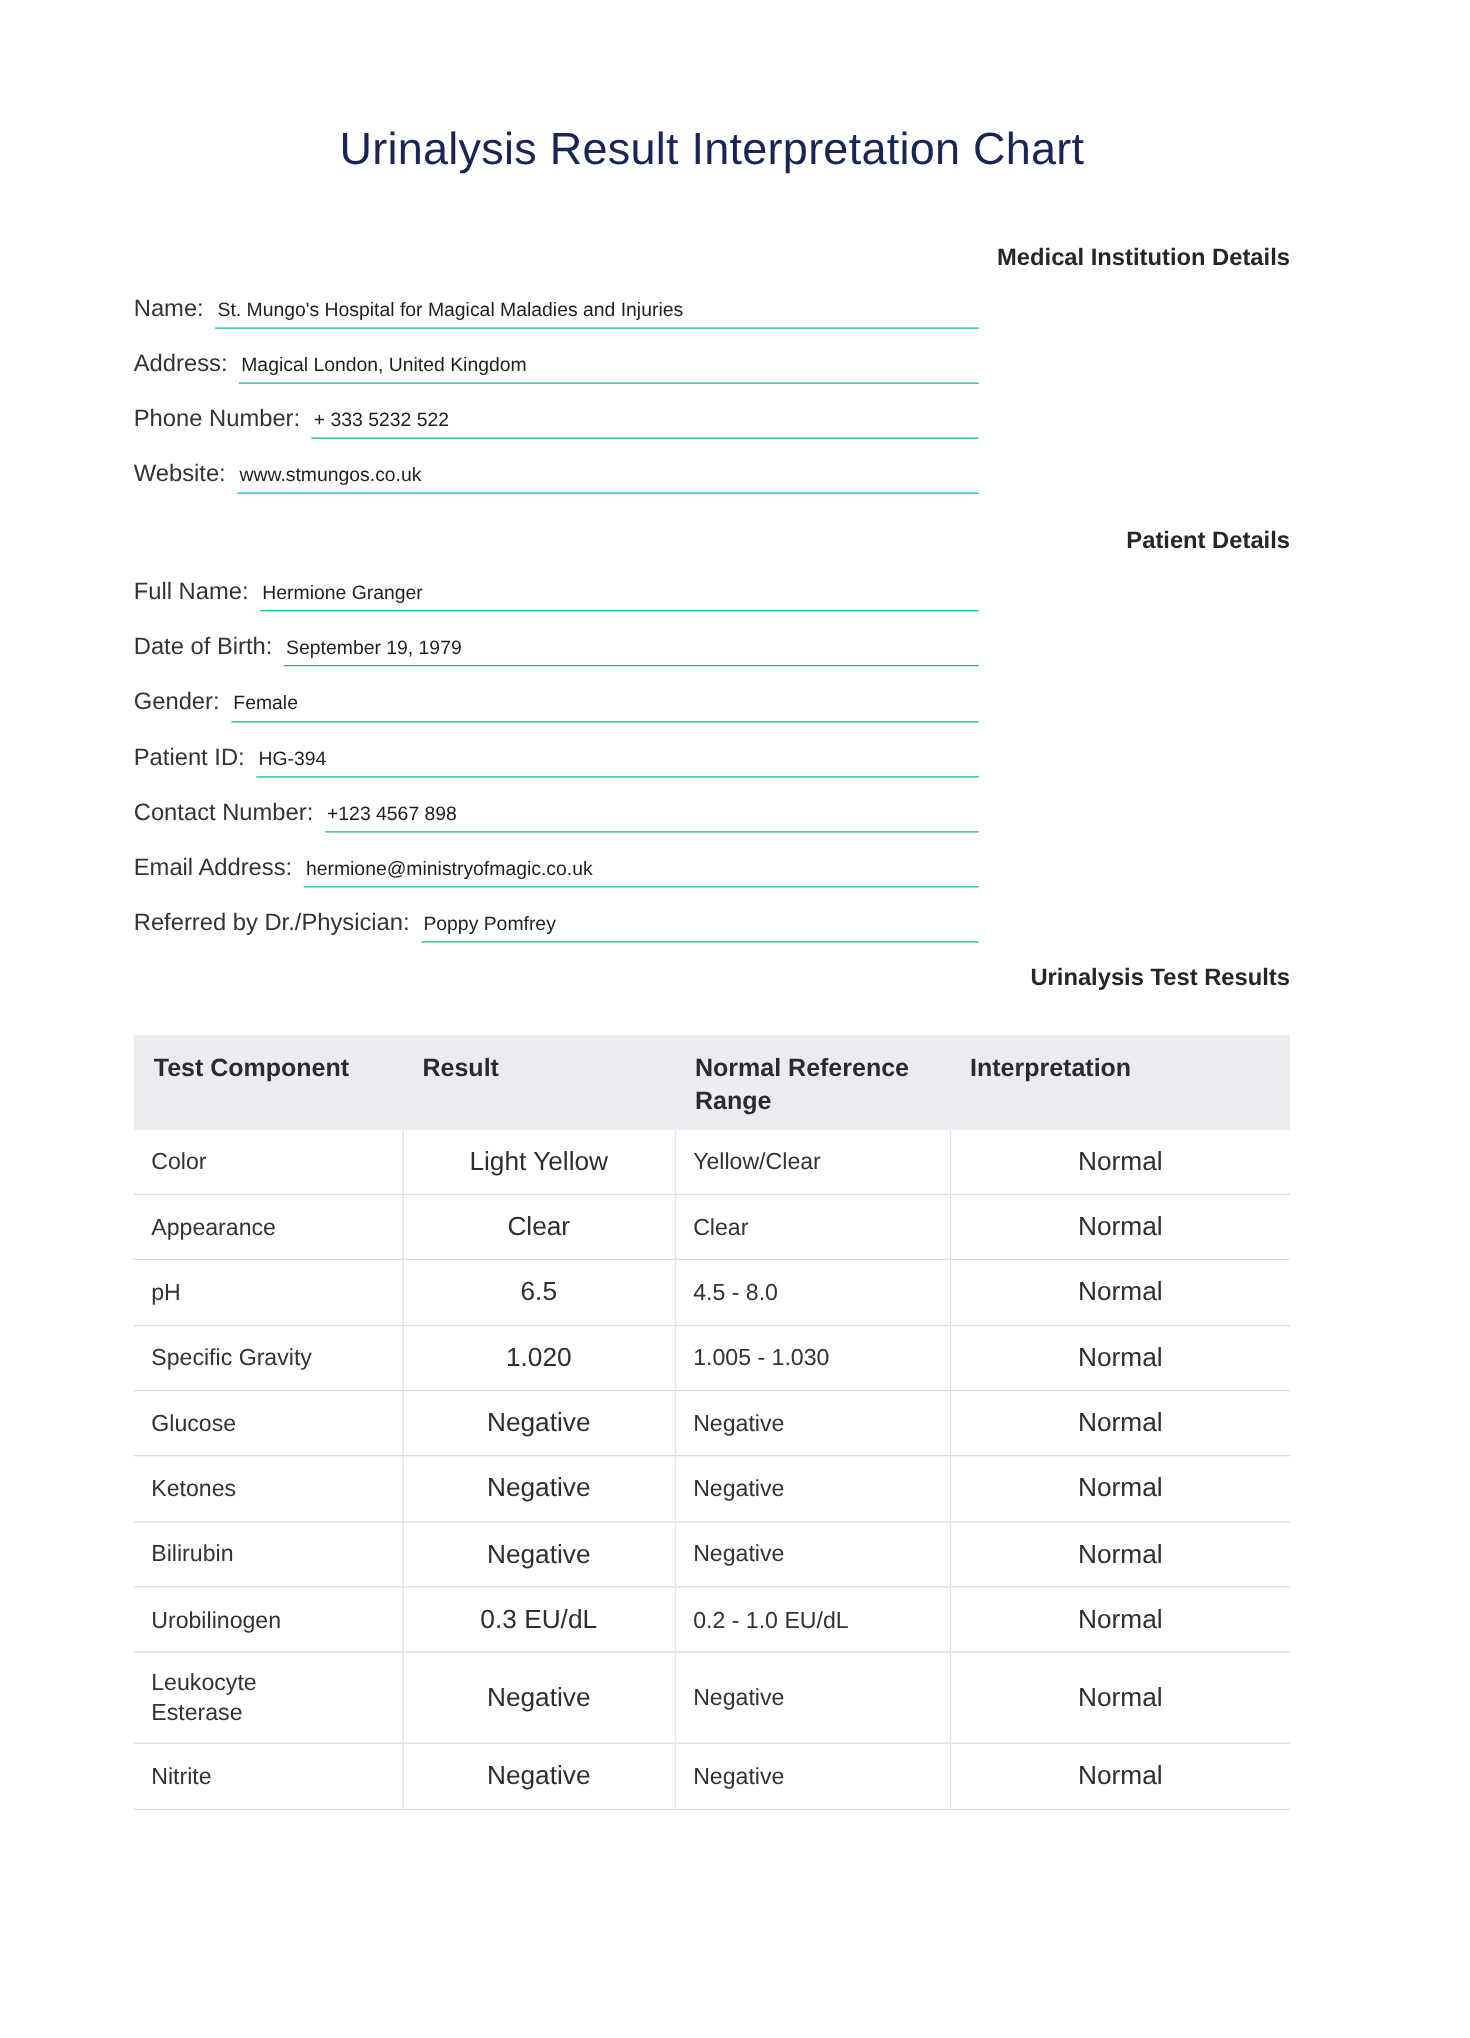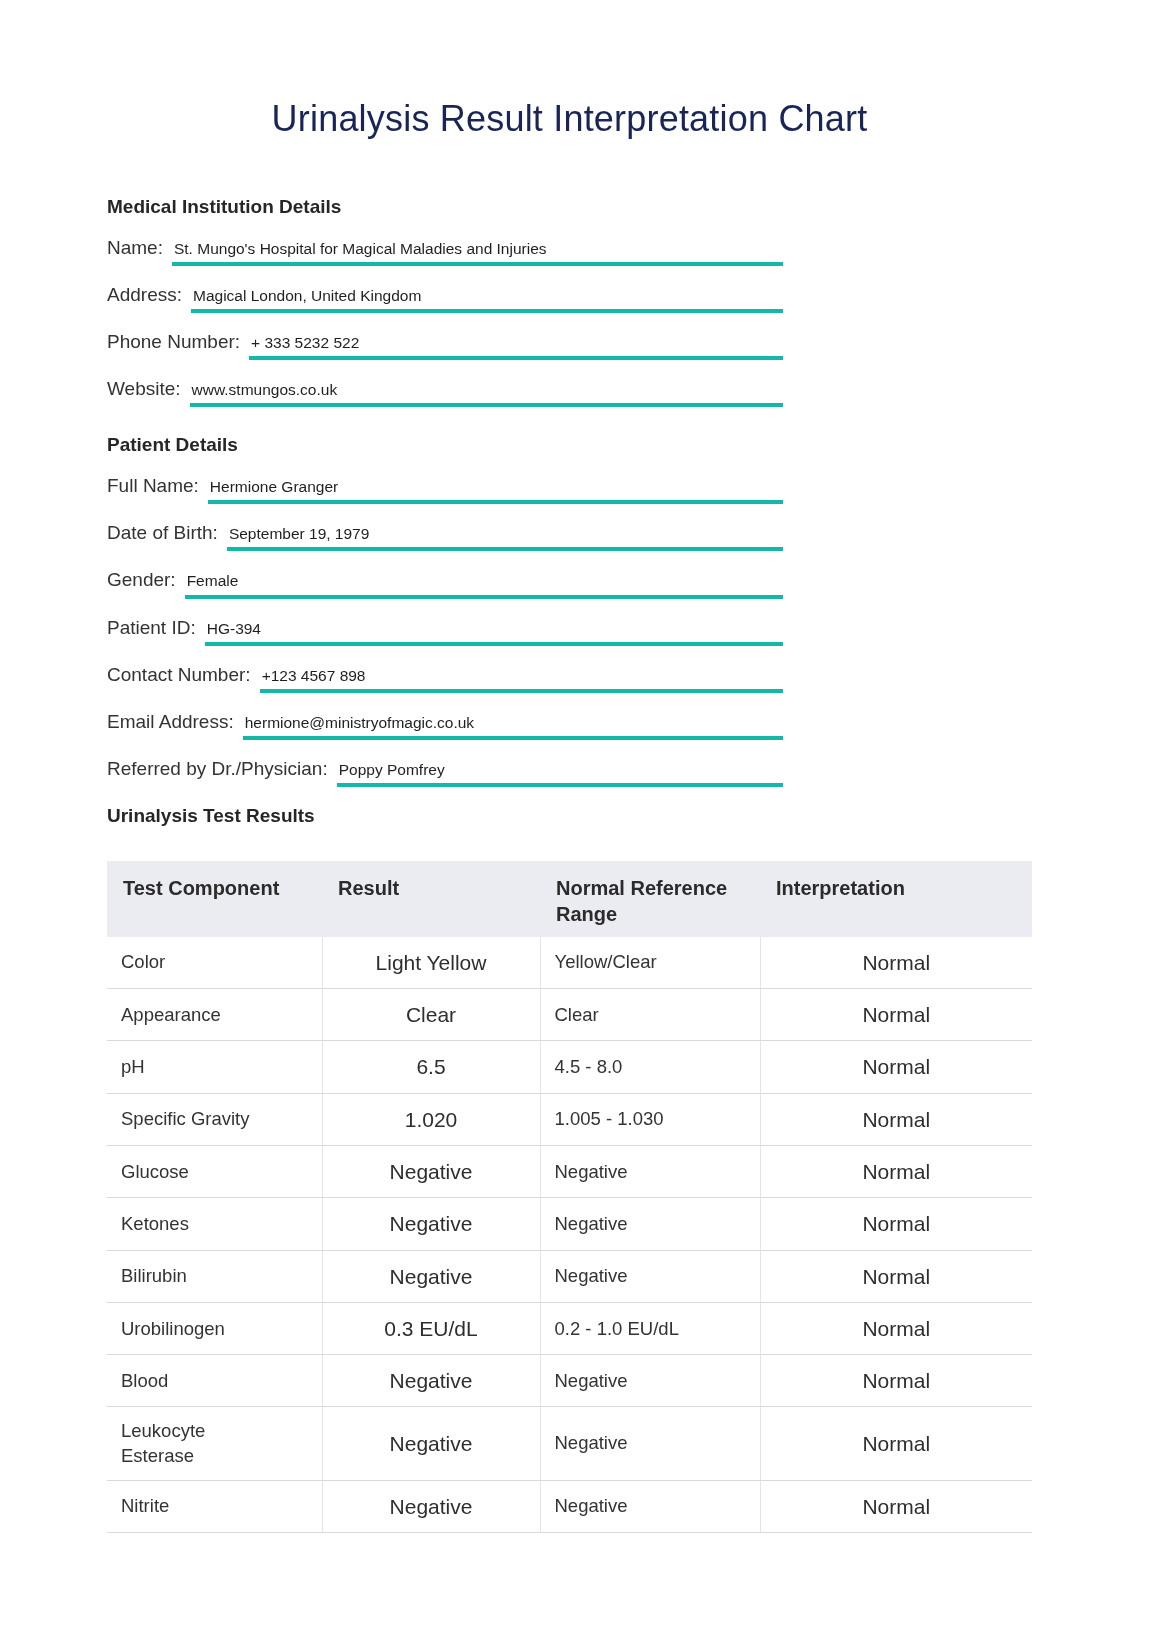--- a/index.html
+++ b/index.html
@@ -25,20 +25,21 @@
     margin-bottom: 55px;
     letter-spacing: 0.2px;
   }
 
   .section-heading {
     font-size: 19px;
     font-weight: bold;
     color: #262626;
     line-height: 1.3;
     margin-bottom: 16px;
+    text-align: right;
   }
 
   .section-institution { margin-bottom: 26px; }
   .section-patient     { margin-bottom: 4px; }
 
   .fields { width: 676px; }
   .field-row {
     display: flex;
     align-items: baseline;
     margin-bottom: 17px;
@@ -46,21 +47,21 @@
   }
   .field-label {
     font-size: 19px;
     color: #333333;
     white-space: nowrap;
     padding-right: 9px;
     line-height: 1.3;
   }
   .field-value {
     flex: 1;
-    border-bottom: 4px solid #14b8a6;
+    border-bottom: 1px solid #14b8a6;
     font-size: 15.5px;
     color: #1f1f1f;
     line-height: 1.3;
     padding: 0 2px 3px 2px;
     white-space: nowrap;
     overflow: hidden;
   }
 
   .section-results .section-heading { margin-bottom: 32px; }
 
@@ -224,26 +225,20 @@
               <td class="col-2"><span class="cell-text">Negative</span></td>
               <td class="col-3"><span class="cell-text">Normal</span></td>
             </tr>
             <tr>
               <td class="col-0"><span class="cell-text">Urobilinogen</span></td>
               <td class="col-1"><span class="cell-text">0.3 EU/dL</span></td>
               <td class="col-2"><span class="cell-text">0.2 - 1.0 EU/dL</span></td>
               <td class="col-3"><span class="cell-text">Normal</span></td>
             </tr>
             <tr>
-              <td class="col-0"><span class="cell-text">Blood</span></td>
-              <td class="col-1"><span class="cell-text">Negative</span></td>
-              <td class="col-2"><span class="cell-text">Negative</span></td>
-              <td class="col-3"><span class="cell-text">Normal</span></td>
-            </tr>
-            <tr>
               <td class="col-0"><span class="cell-text">Leukocyte Esterase</span></td>
               <td class="col-1"><span class="cell-text">Negative</span></td>
               <td class="col-2"><span class="cell-text">Negative</span></td>
               <td class="col-3"><span class="cell-text">Normal</span></td>
             </tr>
             <tr>
               <td class="col-0"><span class="cell-text">Nitrite</span></td>
               <td class="col-1"><span class="cell-text">Negative</span></td>
               <td class="col-2"><span class="cell-text">Negative</span></td>
               <td class="col-3"><span class="cell-text">Normal</span></td>

